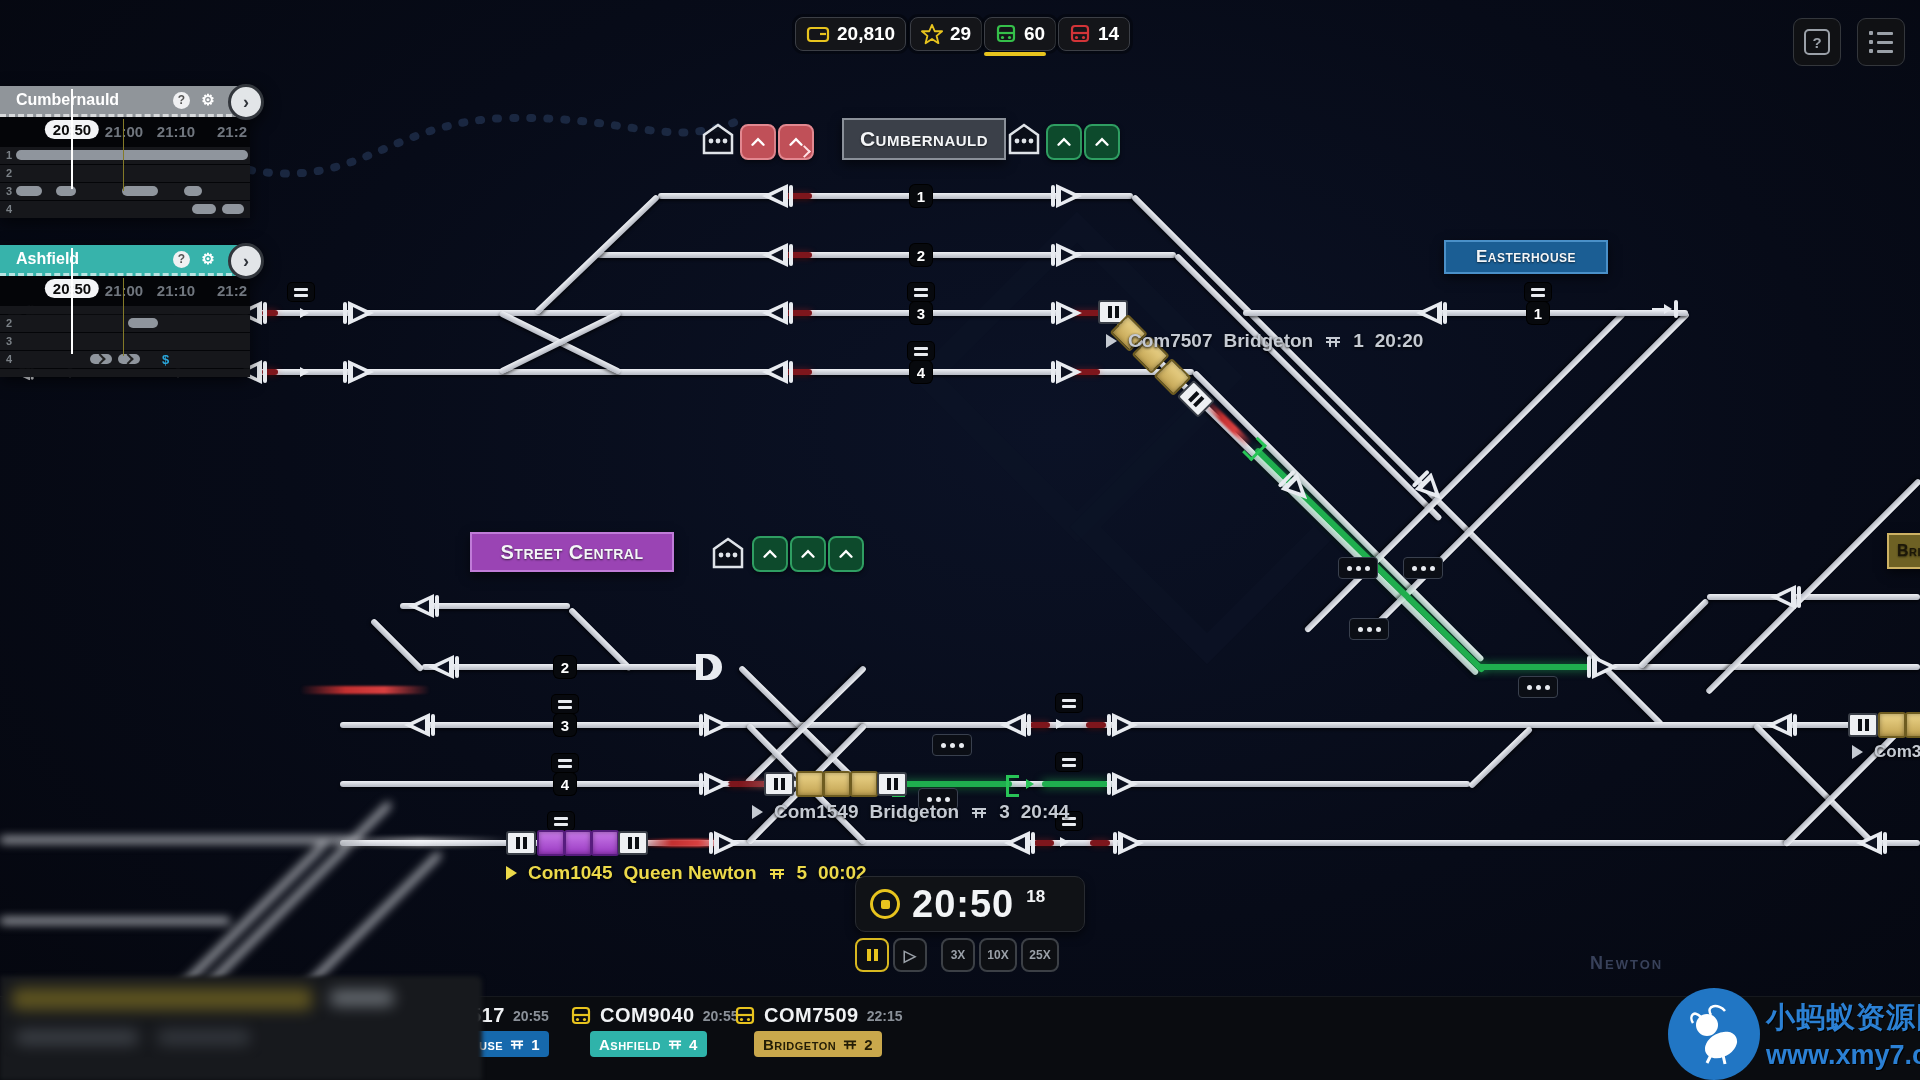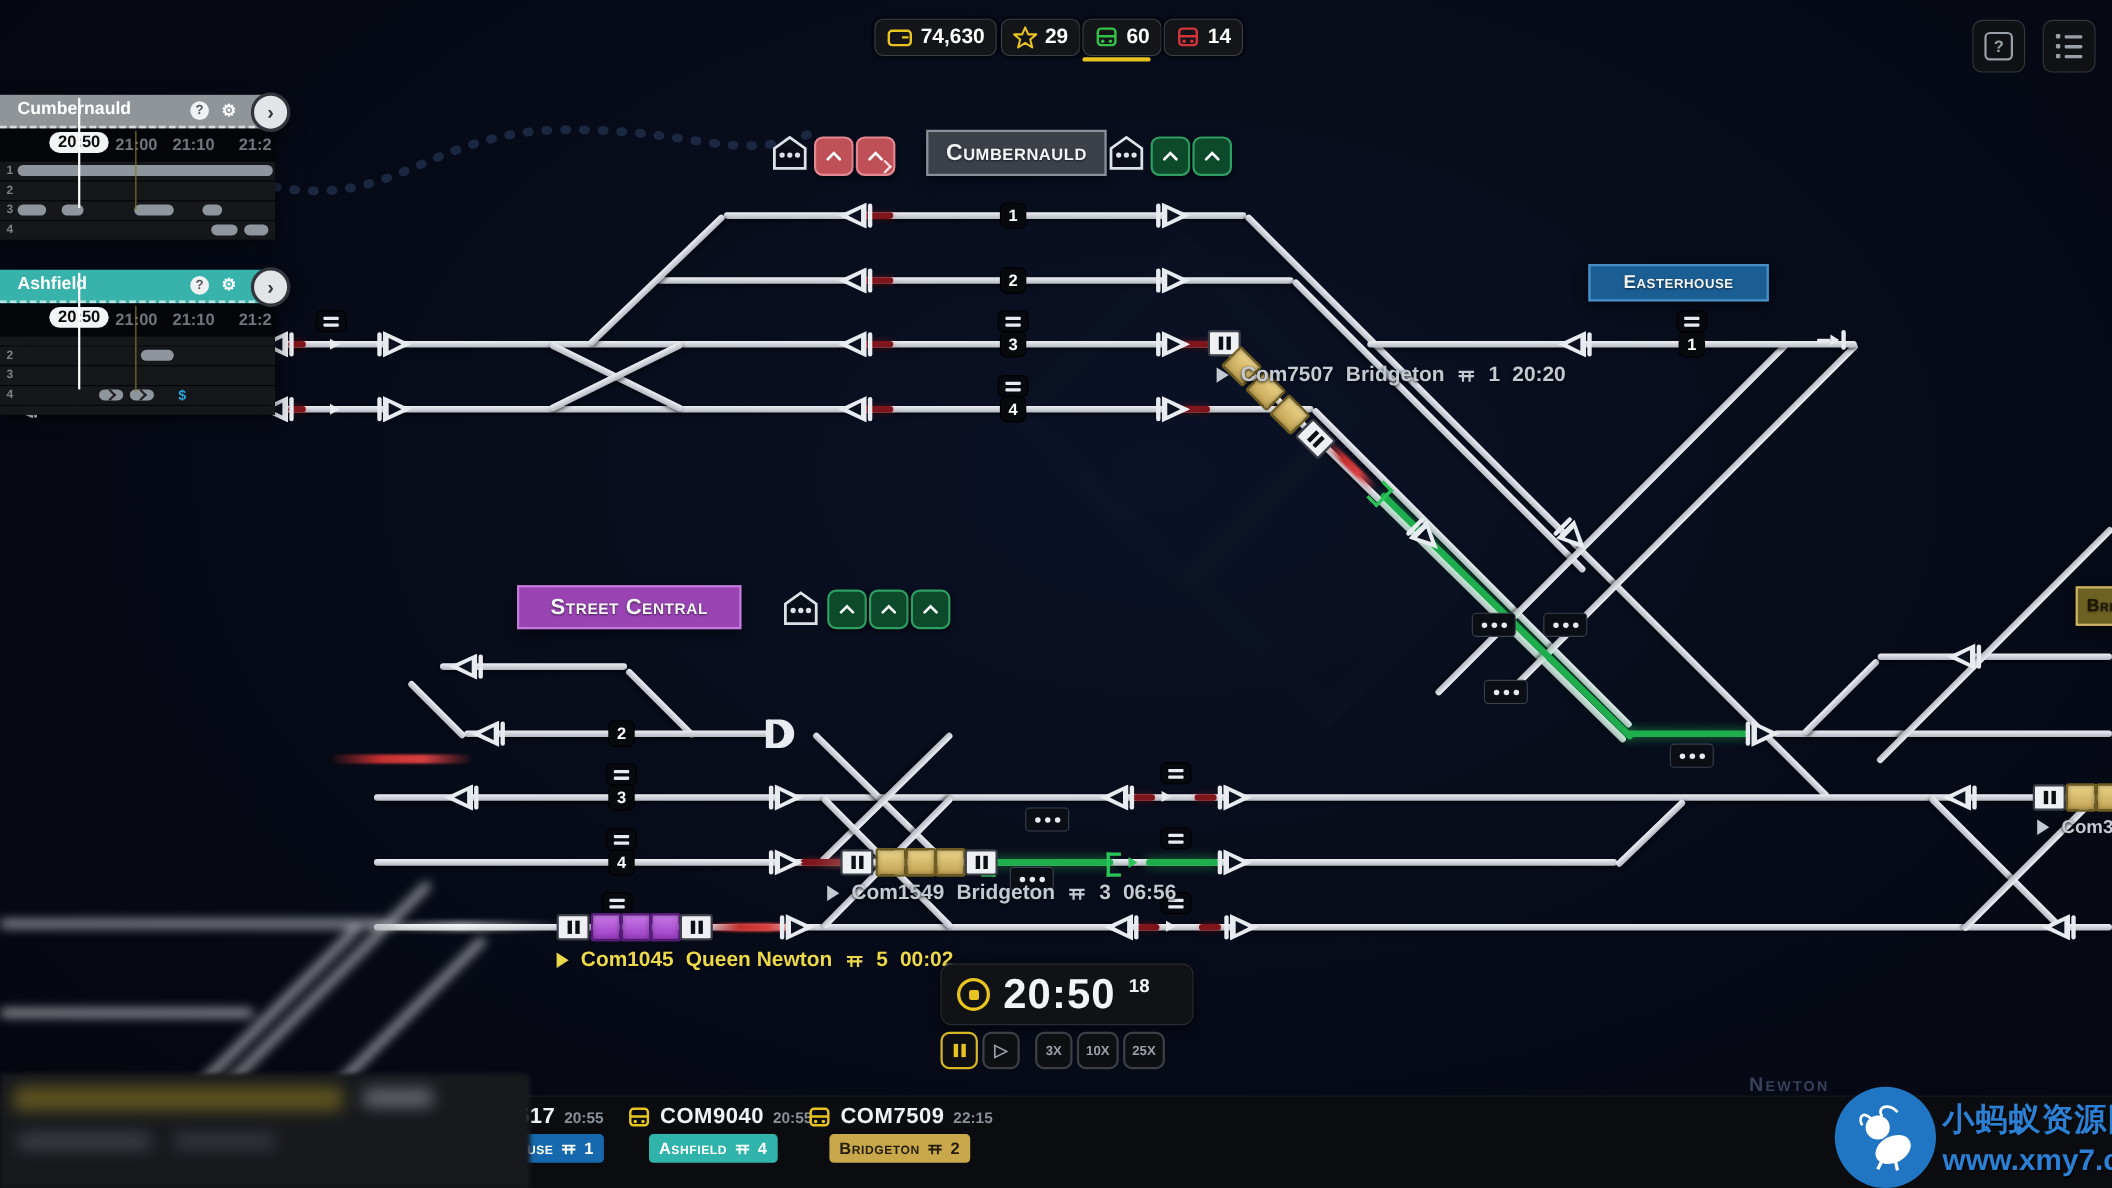--- a/index.html
+++ b/index.html
@@ -508,21 +508,21 @@
   <div class="trainlabel" style="left:752px;top:801px;">
     <span class="play"></span>
     <span>Com1549</span>
     <span>Bridgeton</span>
     <span class="pfico">
         <svg width="18" height="15" viewBox="0 0 18 15">
           <path d="M2,4 h14 M2,8 h14 M6,4 v9 M12,4 v9" stroke="currentColor" stroke-width="2" fill="none"></path>
         </svg>
       </span>
     <span>3</span>
-    <span>06:56</span>
+    <span>20:44</span>
   </div>
   <div class="trainlabel yellow" style="left:506px;top:862px;">
     <span class="play"></span>
     <span>Com1045</span>
     <span>Queen Newton</span>
     <span class="pfico">
         <svg width="18" height="15" viewBox="0 0 18 15">
           <path d="M2,4 h14 M2,8 h14 M6,4 v9 M12,4 v9" stroke="currentColor" stroke-width="2" fill="none"></path>
         </svg>
       </span>
@@ -531,21 +531,21 @@
   </div>
   <div class="trainlabel" style="left:1852px;top:742px;font-size:17px;">
     <span class="play"></span>
     <span>Com3</span>
   </div>
 
   <div class="stlabel" style="left:842px;top:118px;width:160px;height:38px;font-size:21px;background:#3b4049;border:2px solid #8a9099;">Cumbernauld</div>
   <div class="stlabel" style="left:1444px;top:240px;width:160px;height:30px;font-size:17px;background:#1b5e94;border:2px solid #4a90c8;">Easterhouse</div>
   <div class="stlabel" style="left:470px;top:532px;width:200px;height:36px;font-size:20px;background:#9a44b4;border:2px solid #c07cd8;">Street Central</div>
   <div class="stlabel" style="left:1887px;top:533px;width:110px;height:32px;font-size:16px;background:#6e6124;border:2px solid #cdb264;color:#1c1708;justify-content:flex-start;padding-left:8px;">Bridgeton</div>
-  <div class="dimlabel" style="left:1590px;top:976px;">Newton</div>
+  <div class="dimlabel" style="left:1590px;top:953px;">Newton</div>
 
   <span class="portal" style="left:700px;top:122px;">
     <svg width="36" height="34" viewBox="0 0 36 34">
         <polygon points="4,31 4,13 18,3 32,13 32,31" fill="rgba(10,14,24,.85)" stroke="#dfe3e8" stroke-width="2.5"></polygon>
         <circle cx="11" cy="19" r="2.4" fill="#dfe3e8"></circle>
         <circle cx="18" cy="19" r="2.4" fill="#dfe3e8"></circle>
         <circle cx="25" cy="19" r="2.4" fill="#dfe3e8"></circle>
       </svg>
   </span>
   <div class="cbtn red" style="left:740px;top:124px;">
@@ -686,21 +686,21 @@
       <div class="nowline" style="left:71px;top:-28px;height:106px;"></div>
       <div class="hourline" style="left:123px;top:2px;height:78px;"></div>
     </div>
   </div>
 
   <div class="badge" style="left:795px;top:17px;">
     <svg width="24" height="20" viewBox="0 0 24 20">
         <rect x="2" y="4" width="20" height="13" rx="3" stroke="#e8c41e" stroke-width="2.2" fill="none"></rect>
         <path d="M14,10 h6" stroke="#e8c41e" stroke-width="2.2"></path>
       </svg>
-    <span>74,630</span>
+    <span>20,810</span>
   </div>
   <div class="badge" style="left:910px;top:17px;">
     <svg width="22" height="22" viewBox="0 0 24 24">
         <polygon points="12,2 15,9 23,9 17,14 19,22 12,17.5 5,22 7,14 1,9 9,9" stroke="#e8c41e" stroke-width="2" fill="none" stroke-linejoin="round"></polygon>
       </svg>
     <span>29</span>
   </div>
   <div class="badge" style="left:984px;top:17px;">
     <svg width="22" height="20" viewBox="0 0 22 20">
         <rect x="3" y="2" width="16" height="15" rx="3" stroke="#35c04a" stroke-width="2.2" fill="none"></rect>

